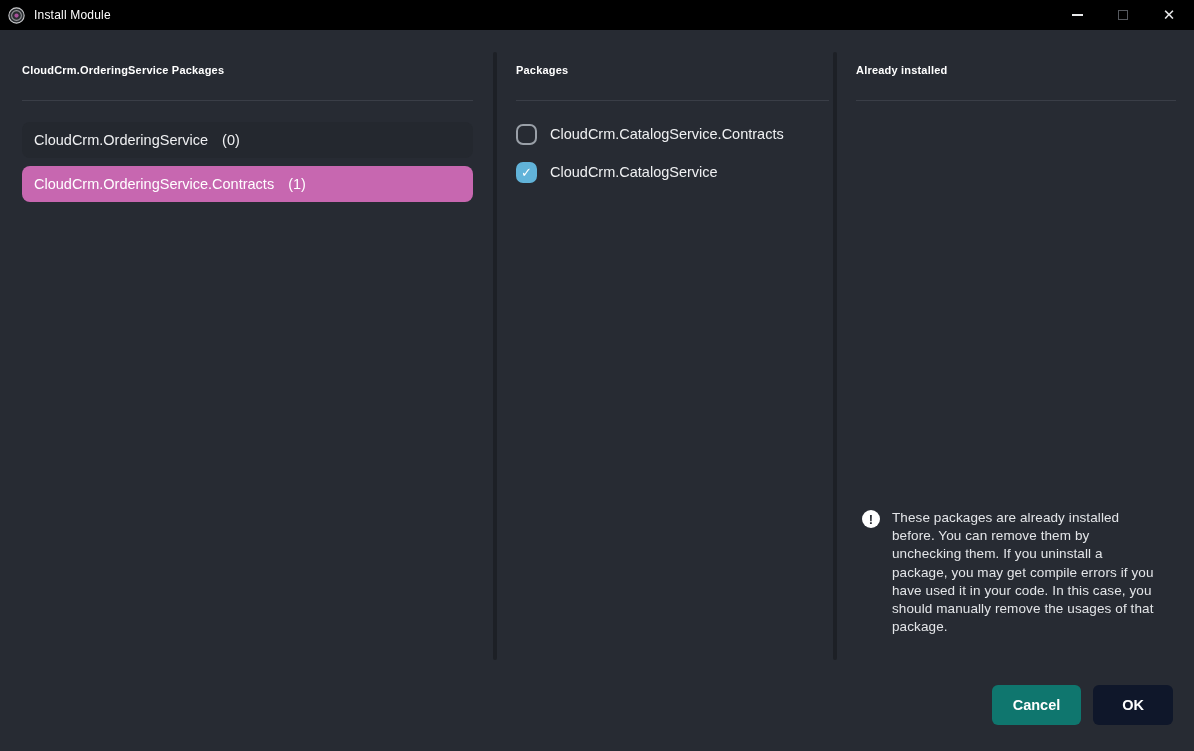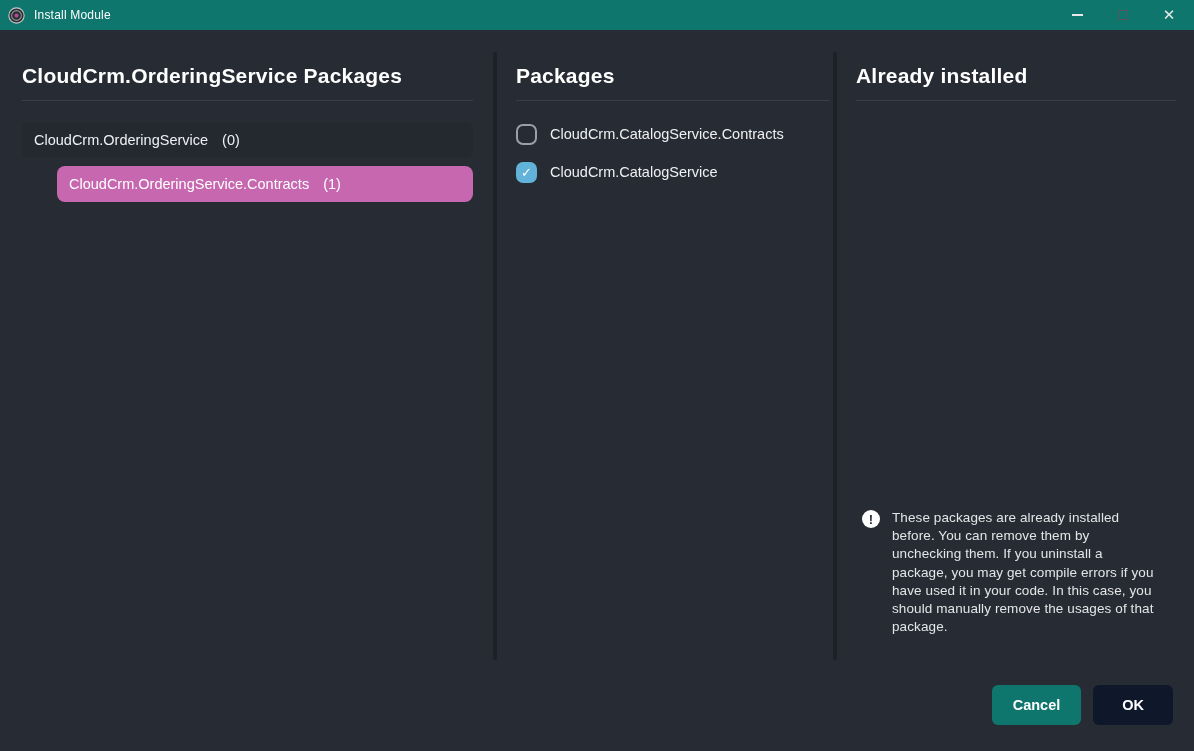--- a/index.html
+++ b/index.html
@@ -8,55 +8,55 @@
     position:relative;
     background:#272b33;
     font-family:"Liberation Sans", sans-serif;
     color:#f2f3f5;
     overflow:hidden;
   }
 
   
   .titlebar {
     position:absolute; top:0; left:0; width:100%; height:30px;
-    background:#0f766e;
+    background:#000000;
     display:flex; align-items:center;
   }
   .app-icon { width:17px; height:17px; margin-left:8px; display:flex; }
   .titlebar-title { margin-left:9px; font-size:12px; color:#ffffff; letter-spacing:.2px; }
   .titlebar-spacer { flex:1; }
   .win-btn {
     width:46px; height:30px; display:flex; align-items:center; justify-content:center;
     color:#e8e9ea; font-size:13px; cursor:pointer;
   }
   .win-btn .bar { width:11px; height:1.5px; background:#e8e9ea; }
   .win-btn .box { width:10px; height:10px; border:1.5px solid #55585e; }
   .win-btn.close { font-size:15px; margin-right:2px; }
 
   
   .column { position:absolute; top:30px; bottom:0; }
   .col-modules   { left:22px;  width:451px; }
   .col-packages  { left:516px; width:313px; }
   .col-installed { left:856px; width:320px; }
 
-  .col-header { margin-top:34px; height:26px; font-size:21px; font-weight:700; color:#ffffff; letter-spacing:.2px; }
+  .col-header { margin-top:34px; height:26px; font-size:11px; font-weight:700; color:#ffffff; letter-spacing:.2px; }
   .header-rule { margin-top:10px; height:1px; background:#3a3e47; }
 
   .vdivider { position:absolute; top:52px; height:608px; width:4px; background:#1d2026; border-radius:2px; }
   .vdivider-1 { left:493px; }
   .vdivider-2 { left:833px; }
 
   
   .module-list { margin-top:21px; display:flex; flex-direction:column; gap:8px; }
   .module-item {
     height:36px; border-radius:8px; background:#24282f;
     display:flex; align-items:center; padding:0 12px;
     font-size:14.5px; color:#eff0f2; cursor:pointer;
   }
-  .module-item.on { background:#c767b0; color:#ffffff;margin-left:35px; }
+  .module-item.on { background:#c767b0; color:#ffffff; }
   .module-count { margin-left:14px; }
 
   
   .package-list { margin-top:21px; }
   .package-row {
     height:24px; margin-bottom:14px;
     display:flex; align-items:center; cursor:pointer;
   }
   .checkbox {
     width:21px; height:21px; border-radius:7px;

